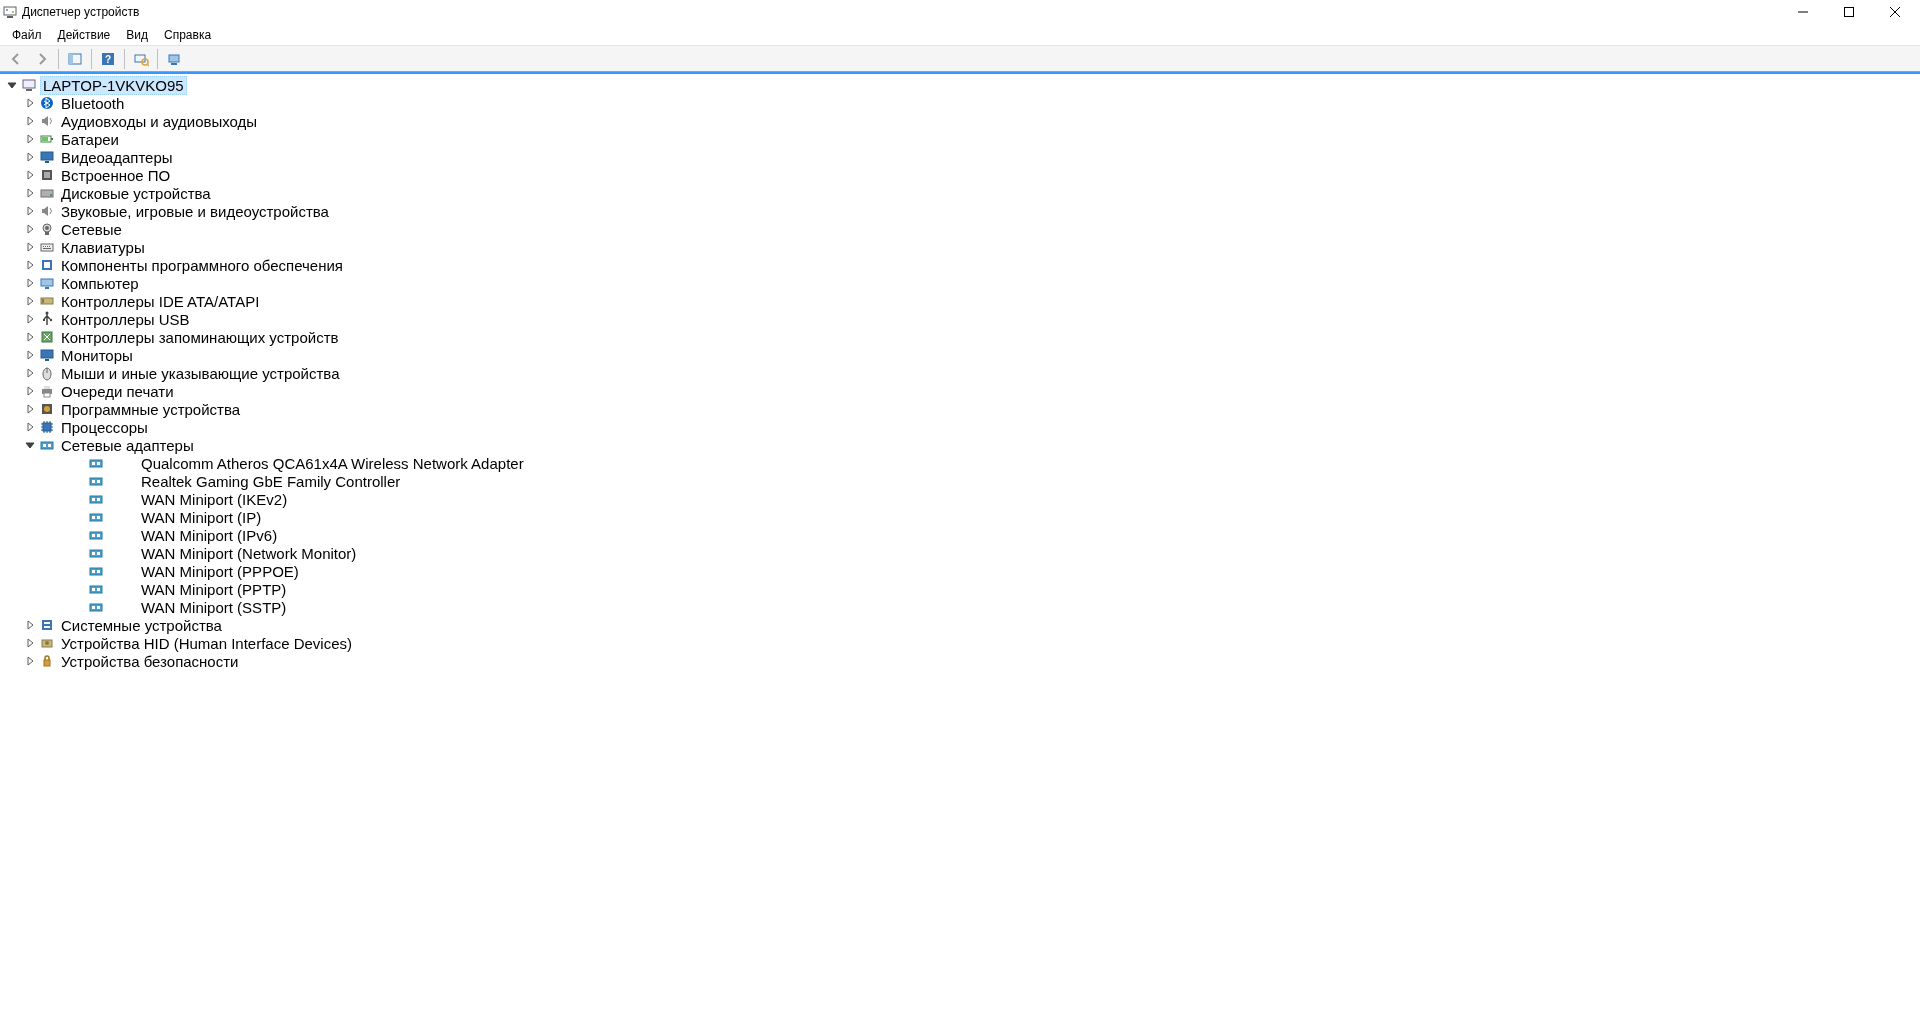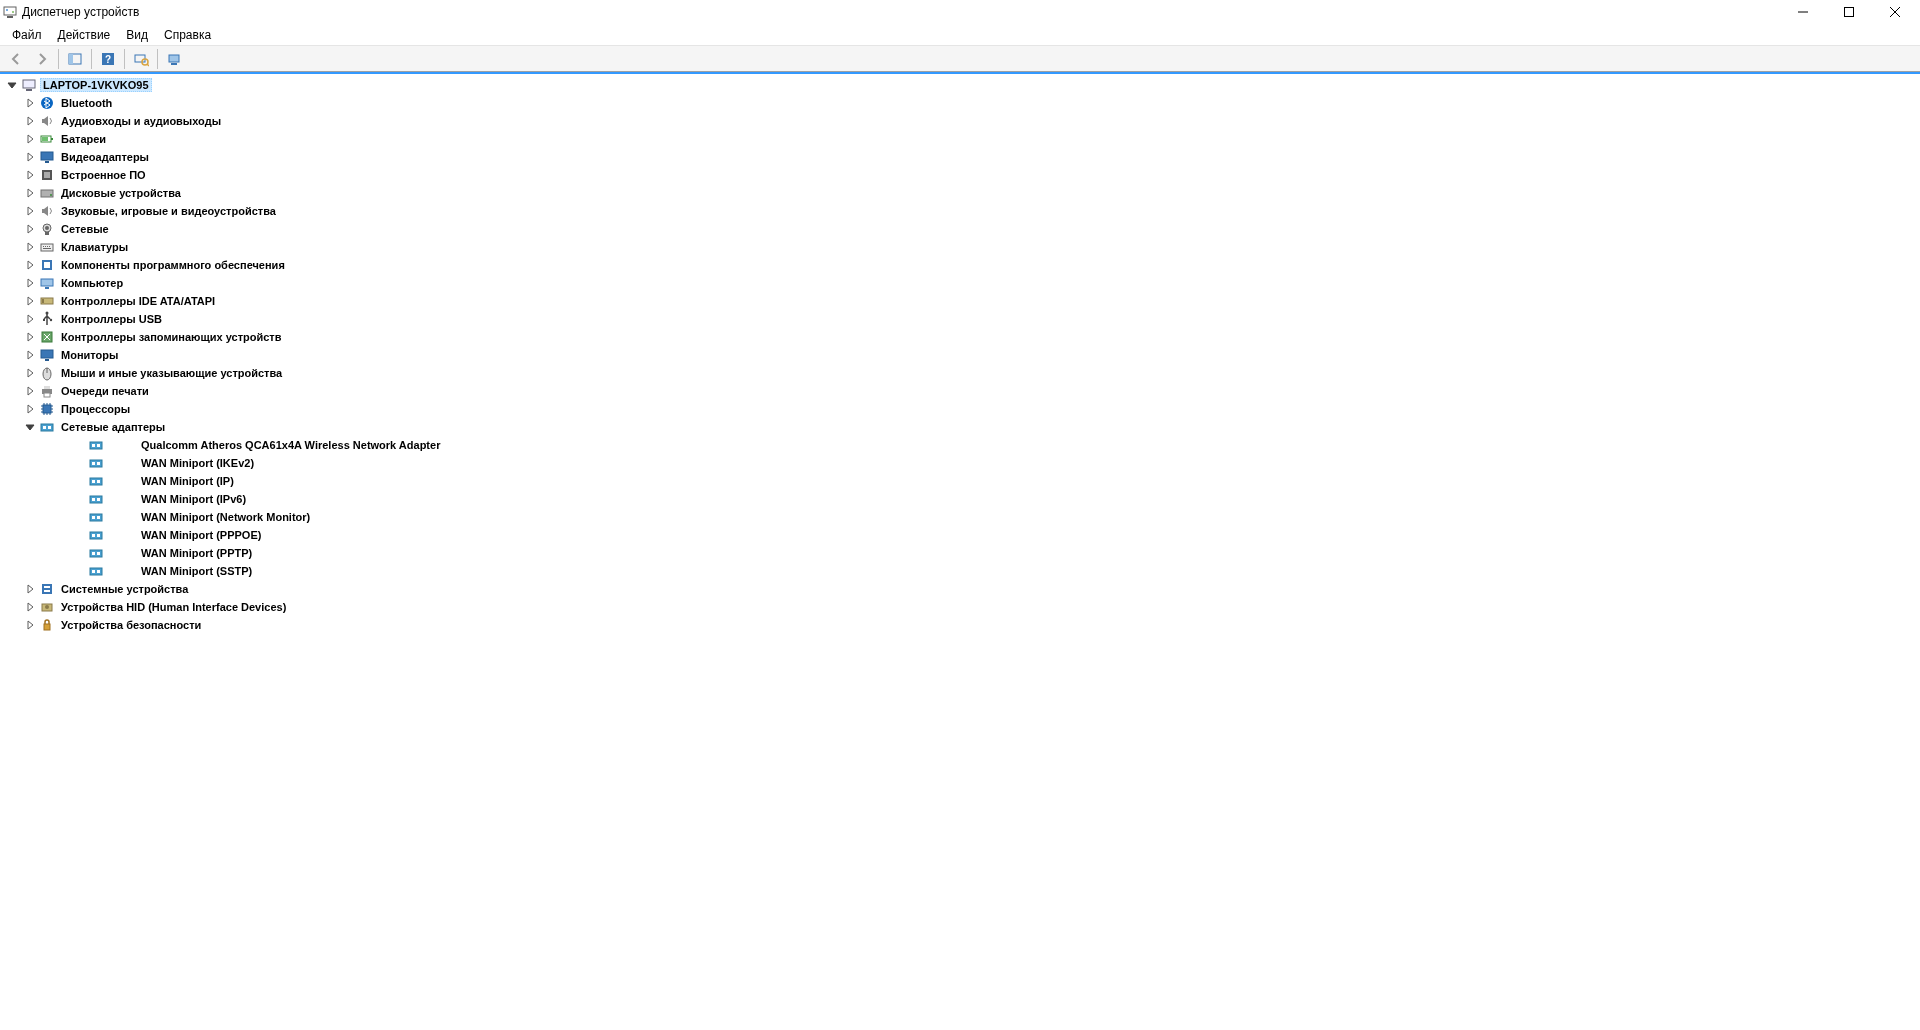--- a/index.html
+++ b/index.html
@@ -113,22 +113,21 @@
   .node-icon {
     width: 18px;
     height: 16px;
     display: inline-flex;
     align-items: center;
     justify-content: center;
     margin-right: 2px;
   }
   .node-label {
     padding: 1px 3px;
-    font-size: 11px;
-    font-weight: bold;
+    font-size: 15px;
   }
   .node-label.selected {
     background: #cce8ff;
     border: 1px dotted #99d1ff;
     padding: 0 2px;
   }
   .indent-0 { padding-left: 0px; }
   .indent-1 { padding-left: 18px; }
   .indent-2 { padding-left: 36px; gap: 31px; }
   .no-expander { width: 16px; display: inline-block; }
@@ -476,20 +475,34 @@
     <span class="node-label">Очереди печати</span>
   </div>
     <div class="tree-node indent-1">
     <span class="expander ">
         <svg width="10" height="10" viewBox="0 0 10 10">
           <path d="M3 1 L8 5 L3 9 Z" fill="none"></path>
         </svg>
       </span>
     <span class="node-icon">
         <svg width="16" height="16" viewBox="0 0 16 16">
+          <rect x="3" y="3" width="10" height="10" fill="#555"></rect>
+          <circle cx="8" cy="8" r="3" fill="#d4a03a"></circle>
+        </svg>
+      </span>
+    <span class="node-label">Программные устройства</span>
+  </div>
+    <div class="tree-node indent-1">
+    <span class="expander ">
+        <svg width="10" height="10" viewBox="0 0 10 10">
+          <path d="M3 1 L8 5 L3 9 Z" fill="none"></path>
+        </svg>
+      </span>
+    <span class="node-icon">
+        <svg width="16" height="16" viewBox="0 0 16 16">
           <rect x="4" y="4" width="8" height="8" fill="#3a76b5" stroke="#255a90"></rect>
           <path d="M8 2 V4 M8 12 V14 M2 8 H4 M12 8 H14 M5 2 V4 M11 2 V4 M5 12 V14 M11 12 V14 M2 5 H4 M2 11 H4 M12 5 H14 M12 11 H14" stroke="#255a90"></path>
         </svg>
       </span>
     <span class="node-label">Процессоры</span>
   </div>
     <div class="tree-node indent-1">
     <span class="expander expanded">
         <svg width="10" height="10" viewBox="0 0 10 10">
           <path d="M1 3 L9 3 L5 8 Z"></path>
@@ -507,20 +520,31 @@
     <div class="tree-node indent-2">
         <span class="no-expander"></span>
         <span class="node-icon">
         <svg width="16" height="16" viewBox="0 0 16 16">
           <rect x="2" y="5" width="12" height="7" fill="#4aa0d0" stroke="#2a7aa0"></rect>
           <rect x="4" y="7" width="3" height="3" fill="#fff"></rect>
           <rect x="9" y="7" width="3" height="3" fill="#fff"></rect>
         </svg>
       </span>
         <span class="node-label">Qualcomm Atheros QCA61x4A Wireless Network Adapter</span>
+      </div>
+    <div class="tree-node indent-2">
+        <span class="no-expander"></span>
+        <span class="node-icon">
+        <svg width="16" height="16" viewBox="0 0 16 16">
+          <rect x="2" y="5" width="12" height="7" fill="#4aa0d0" stroke="#2a7aa0"></rect>
+          <rect x="4" y="7" width="3" height="3" fill="#fff"></rect>
+          <rect x="9" y="7" width="3" height="3" fill="#fff"></rect>
+        </svg>
+      </span>
+        <span class="node-label">Realtek Gaming GbE Family Controller</span>
       </div>
     <div class="tree-node indent-2">
         <span class="no-expander"></span>
         <span class="node-icon">
         <svg width="16" height="16" viewBox="0 0 16 16">
           <rect x="2" y="5" width="12" height="7" fill="#4aa0d0" stroke="#2a7aa0"></rect>
           <rect x="4" y="7" width="3" height="3" fill="#fff"></rect>
           <rect x="9" y="7" width="3" height="3" fill="#fff"></rect>
         </svg>
       </span>

